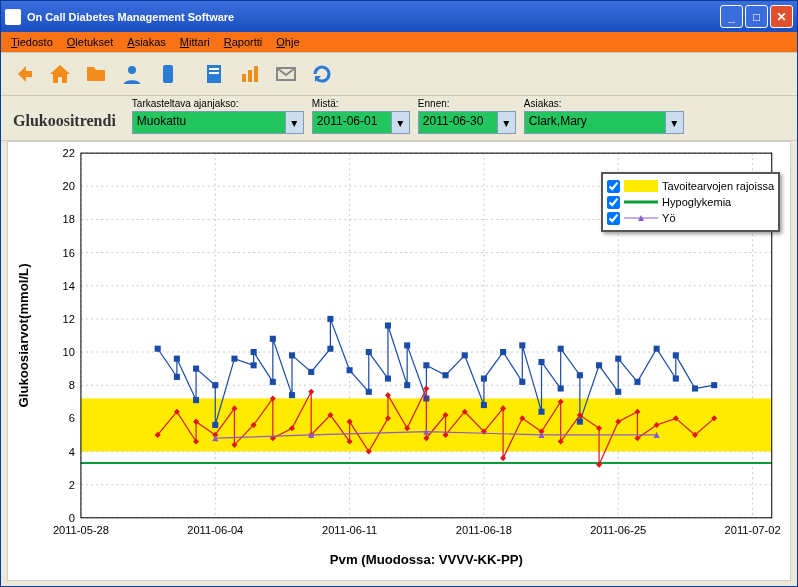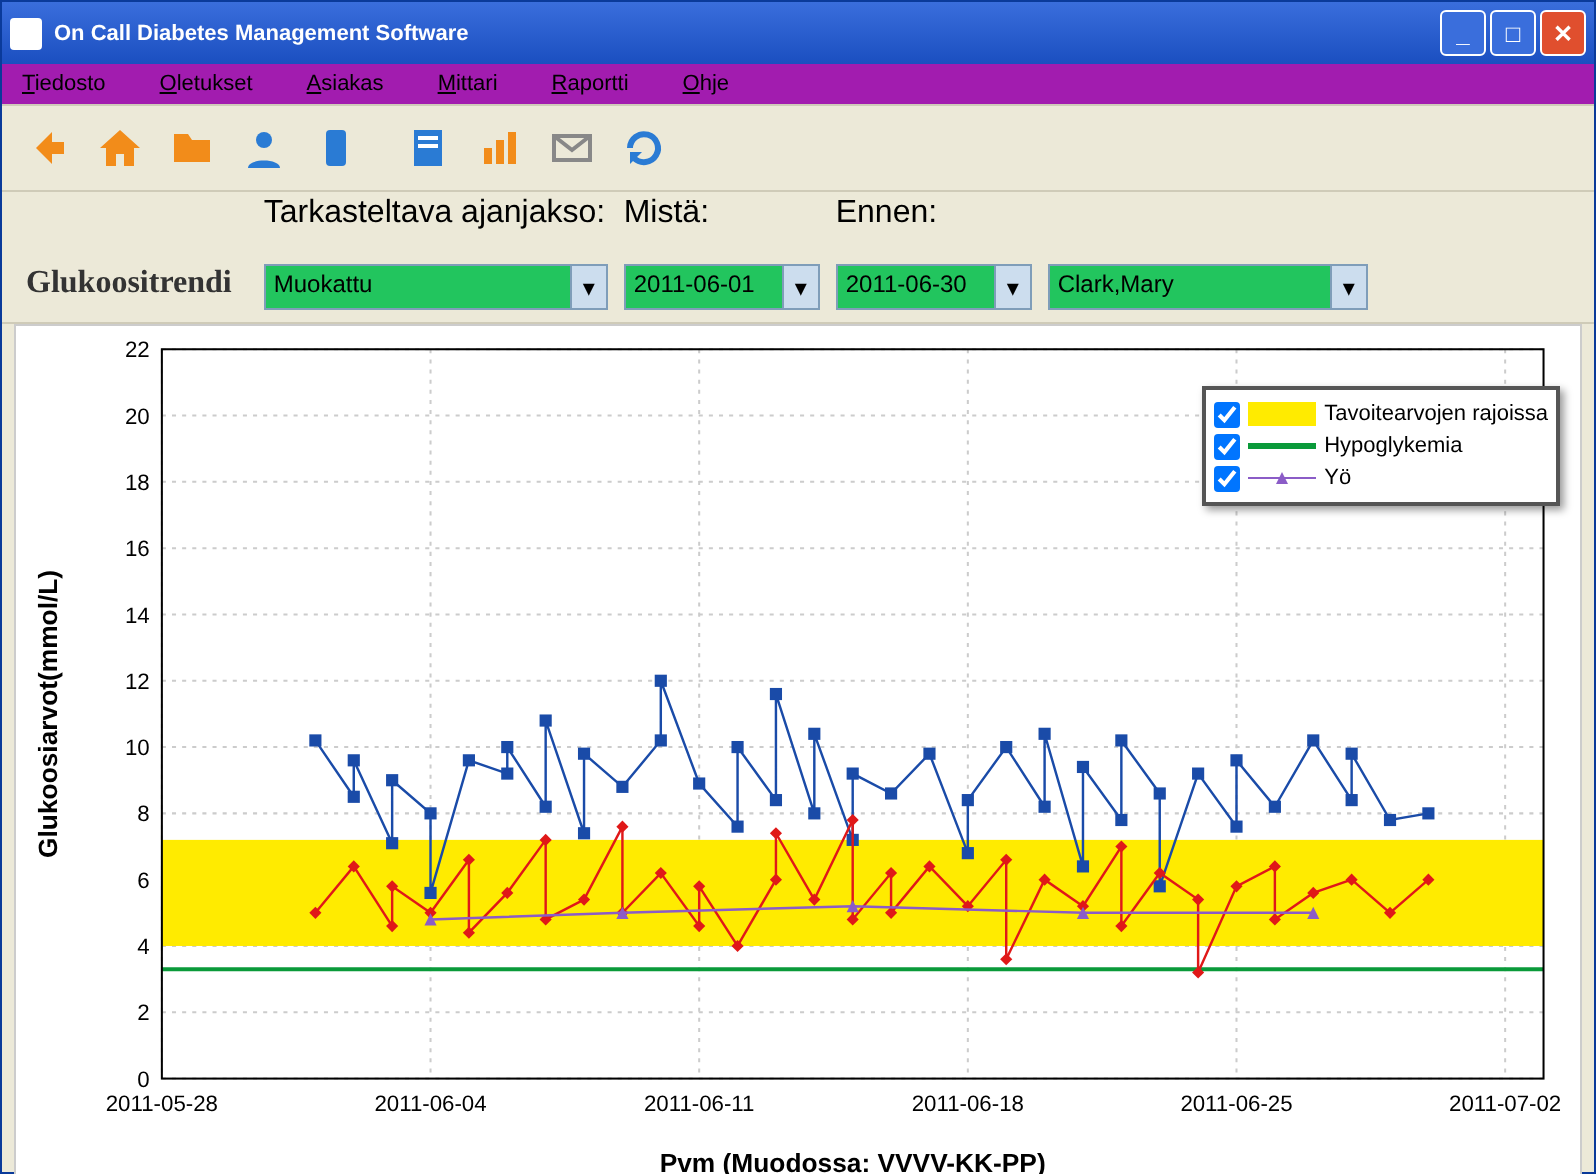--- a/index.html
+++ b/index.html
@@ -2,30 +2,30 @@
 <html><head>
 <meta charset="utf-8">
 <style>
 html,body{margin:0;padding:0;font-family:Tahoma,Arial,sans-serif;font-size:11px;background:#ece9d8}
 .window{width:798px;height:587px;border:1px solid #0a3a9a;background:#ece9d8;box-sizing:border-box;display:flex;flex-direction:column}
 .titlebar{height:26px;background:linear-gradient(#3a6edc,#1b4fc0);display:flex;align-items:center;color:#fff;font-weight:bold;padding:4px 4px}
 .titlebar .icon{width:16px;height:16px;background:#fff;border-radius:2px;margin-right:6px}
 .titlebar .tl{flex:1}
 .wbtn{width:21px;height:21px;margin-left:2px;border:1px solid #fff;border-radius:3px;display:flex;align-items:center;justify-content:center;font-weight:bold;background:#3a6edc;color:#fff;font-size:12px}
 .wbtn.cl{background:#e04f2e}
-.menubar{display:flex;padding:2px 4px;gap:15px;background:#a21caf;border-bottom:1px solid #cfcbb8}
+.menubar{display:flex;padding:2px 4px;gap:2px;background:#f97316;border-bottom:1px solid #cfcbb8}
 .menubar span{padding:2px 6px}
 .menubar span u{text-decoration:underline}
 .toolbar{display:flex;padding:4px 6px;gap:2px;background:#ece9d8;border-bottom:1px solid #cfcbb8}
 .tbtn{width:32px;height:32px;border:1px solid #ece9d8;display:flex;align-items:center;justify-content:center}
 .tbtn svg{width:24px;height:24px}
 .filters{display:flex;align-items:flex-end;border-bottom:1px solid #cfcbb8}
 .filters .hd{font:bold 16px Tahoma;padding:8px 12px 10px;color:#333}
 .fgrp{display:flex;flex-direction:column;padding:2px 4px 6px}
-.fgrp label{font-size:16px;margin-bottom:16px}
+.fgrp label{font-size:10px;margin-bottom:2px}
 .sel{display:flex;border:1px solid #7f9db9;background:#22c55e;height:21px;font-size:12px}
 .sel span{padding:2px 4px;flex:1}
 .sel .ar{width:17px;background:#cde;border-left:1px solid #7f9db9;display:flex;align-items:center;justify-content:center}
 .tabs{position:relative;height:40px}
 .tabrow{display:flex;position:absolute;left:10px}
 .tab{border:1px solid #aaa;border-bottom:none;background:#ece9d8;padding:2px 18px;font-size:12px;text-align:center;border-radius:4px 4px 0 0;margin-right:-1px;height:16px;line-height:16px;min-width:140px}
 .tabrow.top{top:0}
 .tabrow.bot{top:19px}
 .tab.active{background:#ece9d8;font-weight:normal;border-bottom:1px solid #ece9d8}
 .chartwrap{flex:1;background:#fff;margin:0 6px 6px;border:1px solid #ccc;position:relative}
@@ -129,20 +129,21 @@
         </div>
     </div>
     <div class="fgrp">
       <label>Ennen:</label>
       <div class="sel" style="width:96px">
           <span>2011-06-30</span>
           <div class="ar">▾</div>
         </div>
     </div>
     <div class="fgrp">
+      <label>Asiakas:</label>
       <div class="sel" style="width:158px">
           <span>Clark,Mary</span>
           <div class="ar">▾</div>
         </div>
     </div>
   </div>
 
   <div class="tabs">
     <div class="tabrow top">
       <div class="tab">Piirakkakaavio</div>

